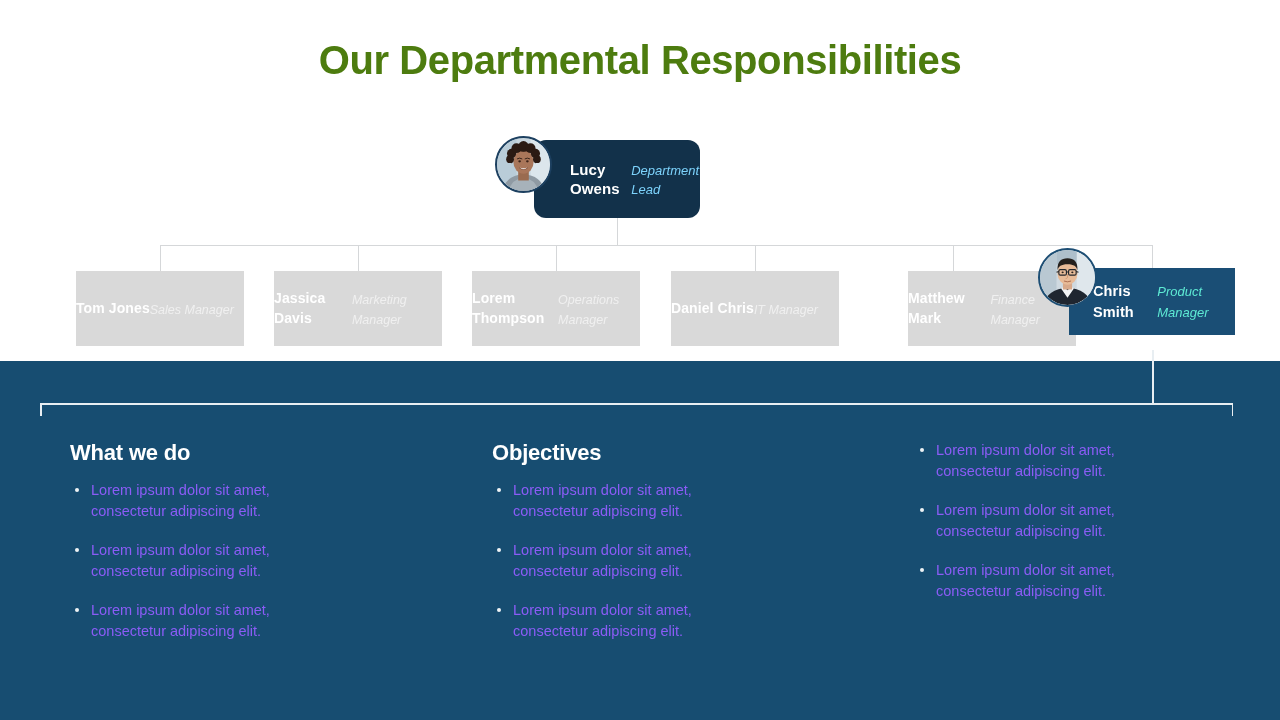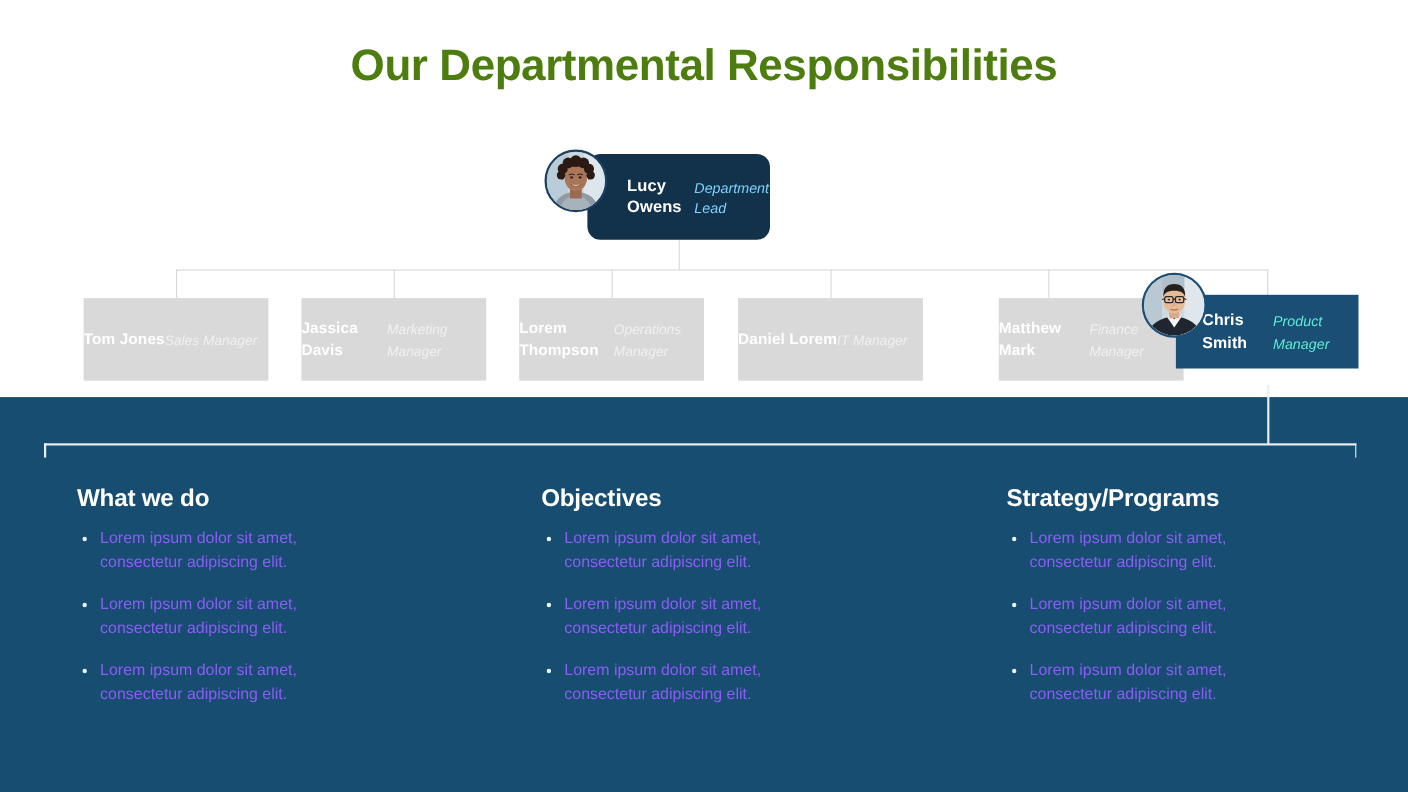--- a/index.html
+++ b/index.html
@@ -290,21 +290,21 @@
   </div>
   <div class="mgr-card" style="left:274px;">
     <div class="mgr-name">Jassica Davis</div>
     <div class="mgr-role">Marketing Manager</div>
   </div>
   <div class="mgr-card" style="left:472px;">
     <div class="mgr-name">Lorem Thompson</div>
     <div class="mgr-role">Operations Manager</div>
   </div>
   <div class="mgr-card" style="left:671px;">
-    <div class="mgr-name">Daniel Lorem</div>
+    <div class="mgr-name">Daniel Chris</div>
     <div class="mgr-role">IT Manager</div>
   </div>
   <div class="mgr-card" style="left:908px;">
     <div class="mgr-name">Matthew Mark</div>
     <div class="mgr-role">Finance Manager</div>
   </div>
   <div class="mgr-card highlight" style="left:1069px;">
     <div class="mgr-name">Chris Smith</div>
     <div class="mgr-role">Product Manager</div>
   </div>
@@ -367,21 +367,20 @@
     <div class="col col-1">
       <div class="col-heading">Objectives</div>
       <ul class="bullets">
         <li>Lorem ipsum dolor sit amet, consectetur adipiscing elit.</li>
         <li>Lorem ipsum dolor sit amet, consectetur adipiscing elit.</li>
         <li>Lorem ipsum dolor sit amet, consectetur adipiscing elit.</li>
       </ul>
     </div>
 
     <div class="col col-2">
-      <div class="col-heading">Strategy/Programs</div>
       <ul class="bullets">
         <li>Lorem ipsum dolor sit amet, consectetur adipiscing elit.</li>
         <li>Lorem ipsum dolor sit amet, consectetur adipiscing elit.</li>
         <li>Lorem ipsum dolor sit amet, consectetur adipiscing elit.</li>
       </ul>
     </div>
 
   </div>
 
 </div>

